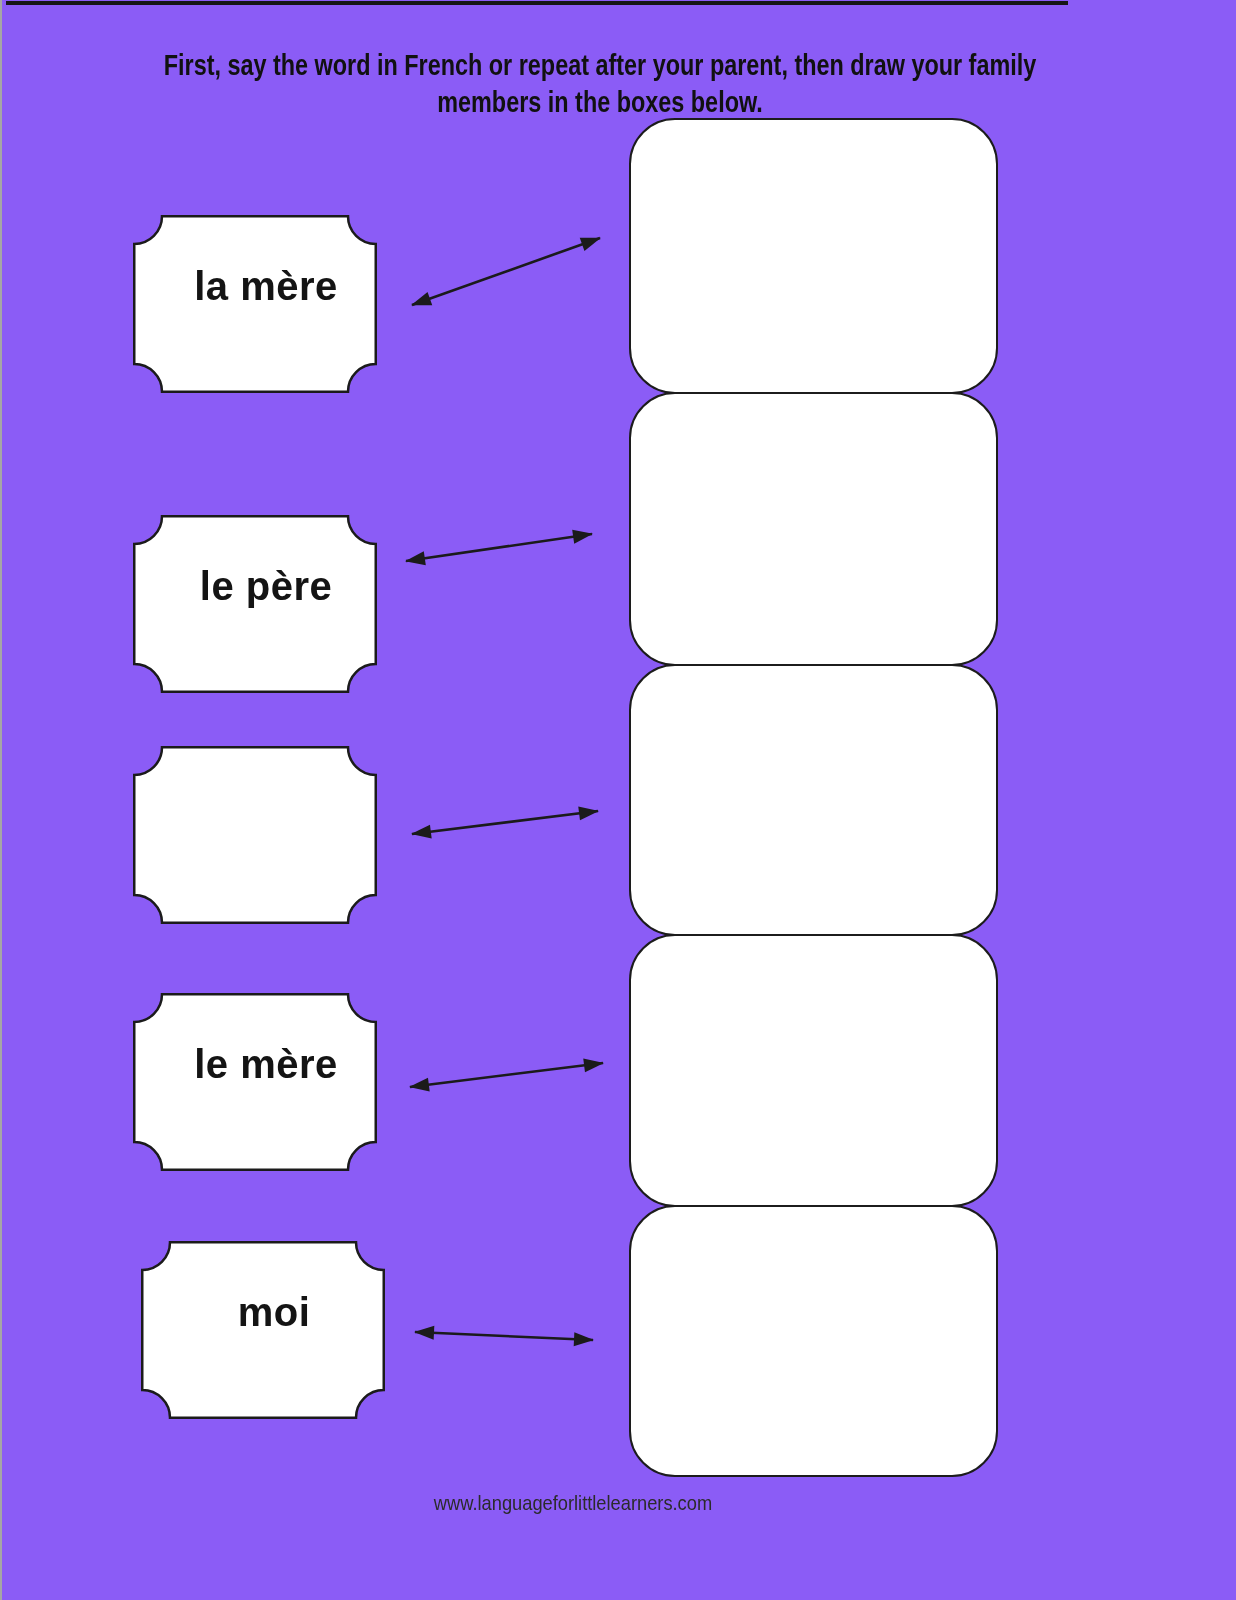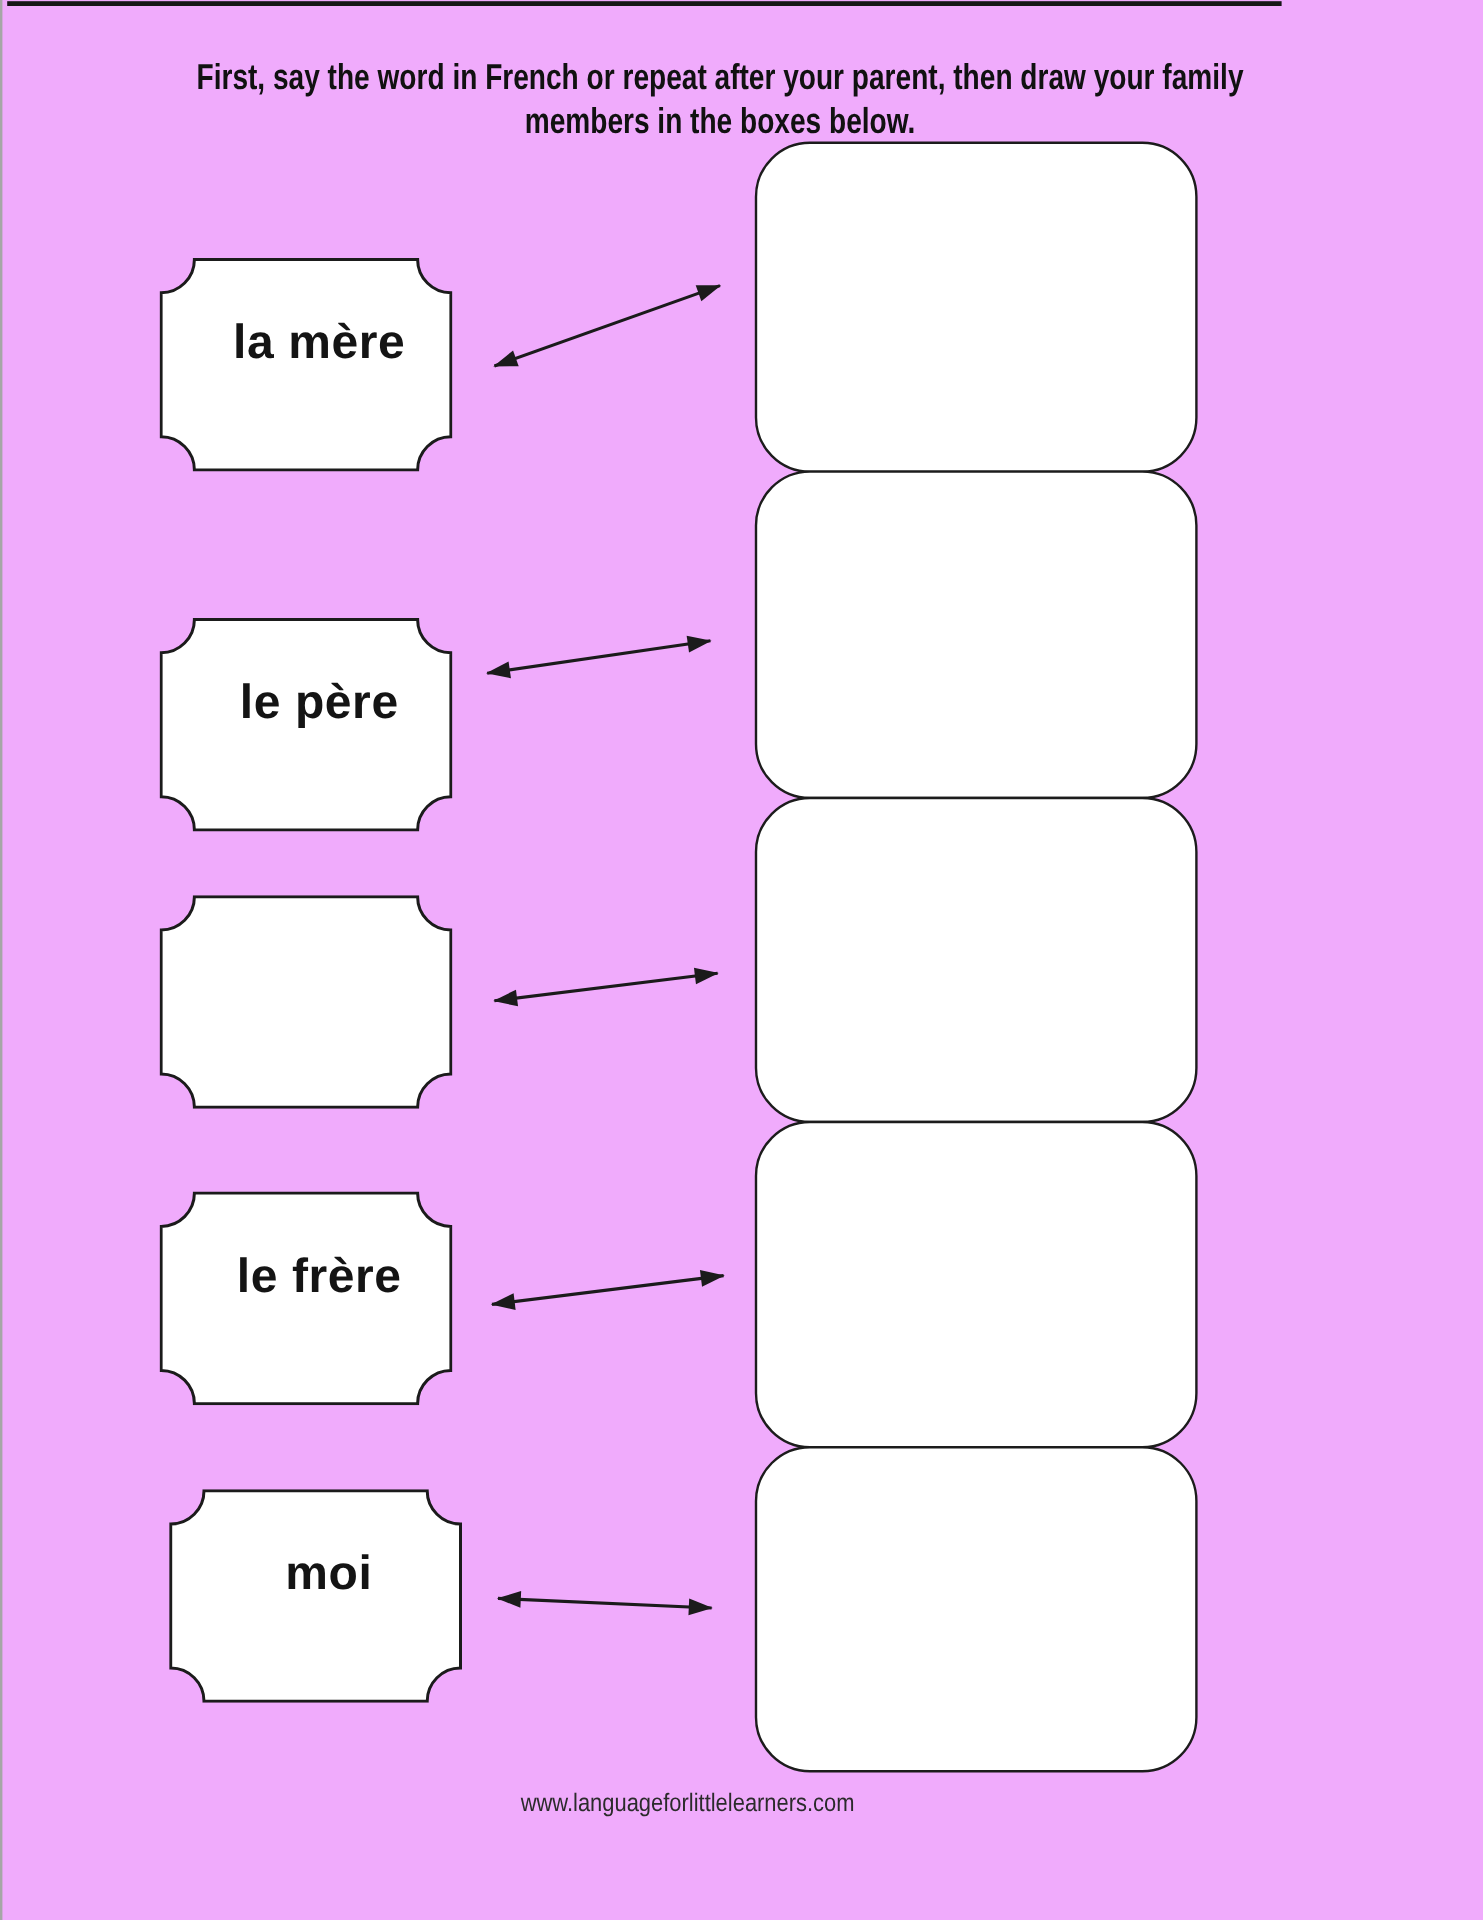--- a/index.html
+++ b/index.html
@@ -1,20 +1,20 @@
 <!DOCTYPE html>
 <html><head>
 <meta charset="utf-8">
 <style>
   html, body { margin: 0; padding: 0; background: #ffffff; }
   .page {
     position: relative;
     width: 1236px;
     height: 1600px;
-    background: #f0abfc;
+    background: #8b5cf6;
     overflow: hidden;
     font-family: "Liberation Sans", sans-serif;
     color: #1b1b1b;
   }
   
   .scan-top-line {
     position: absolute; left: 6px; top: 1px; width: 1062px; height: 4px;
     background: #161616;
   }
   .scan-left-line {
@@ -93,21 +93,21 @@
   <div class="plaque" style="left:133px; top:746px;">
     <svg width="244" height="178" viewBox="0 0 244 178">
       <path d="M 29 1.25 L 215 1.25 A 27.75 27.75 0 0 0 242.75 29 L 242.75 149 A 27.75 27.75 0 0 0 215 176.75 L 29 176.75 A 27.75 27.75 0 0 0 1.25 149 L 1.25 29 A 27.75 27.75 0 0 0 29 1.25 Z" fill="#ffffff" stroke="#1b1b1b" stroke-width="2.5"></path>
     </svg>
   </div>
 
   <div class="plaque" style="left:133px; top:993px;">
     <svg width="244" height="178" viewBox="0 0 244 178">
       <path d="M 29 1.25 L 215 1.25 A 27.75 27.75 0 0 0 242.75 29 L 242.75 149 A 27.75 27.75 0 0 0 215 176.75 L 29 176.75 A 27.75 27.75 0 0 0 1.25 149 L 1.25 29 A 27.75 27.75 0 0 0 29 1.25 Z" fill="#ffffff" stroke="#1b1b1b" stroke-width="2.5"></path>
     </svg>
-    <span class="label">le frère</span>
+    <span class="label">le mère</span>
   </div>
 
   <div class="plaque" style="left:141px; top:1241px;">
     <svg width="244" height="178" viewBox="0 0 244 178">
       <path d="M 29 1.25 L 215 1.25 A 27.75 27.75 0 0 0 242.75 29 L 242.75 149 A 27.75 27.75 0 0 0 215 176.75 L 29 176.75 A 27.75 27.75 0 0 0 1.25 149 L 1.25 29 A 27.75 27.75 0 0 0 29 1.25 Z" fill="#ffffff" stroke="#1b1b1b" stroke-width="2.5"></path>
     </svg>
     <span class="label">moi</span>
   </div>
 
   <div class="draw-box" style="top:118px;  height:276px;"></div>

